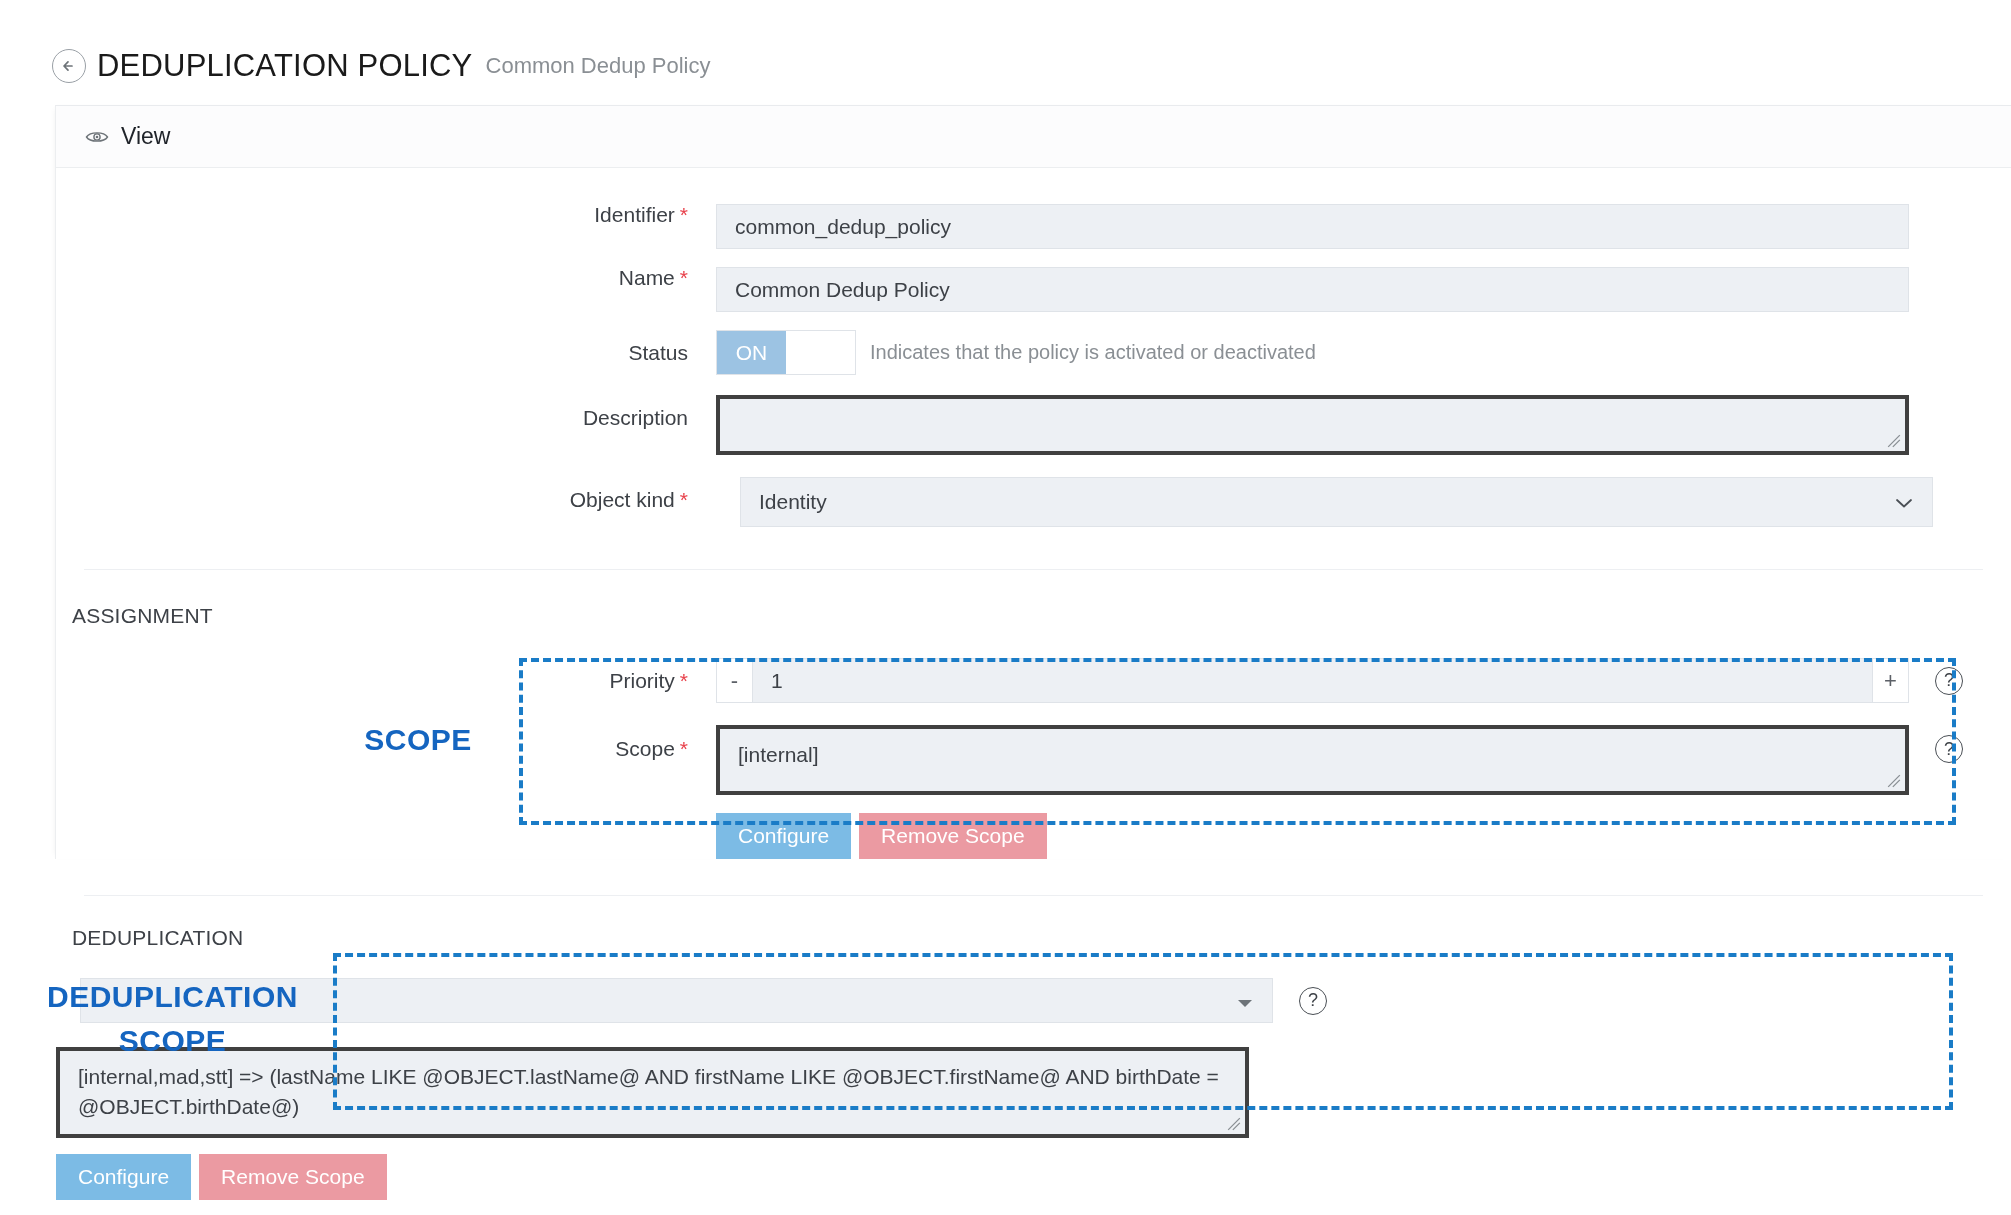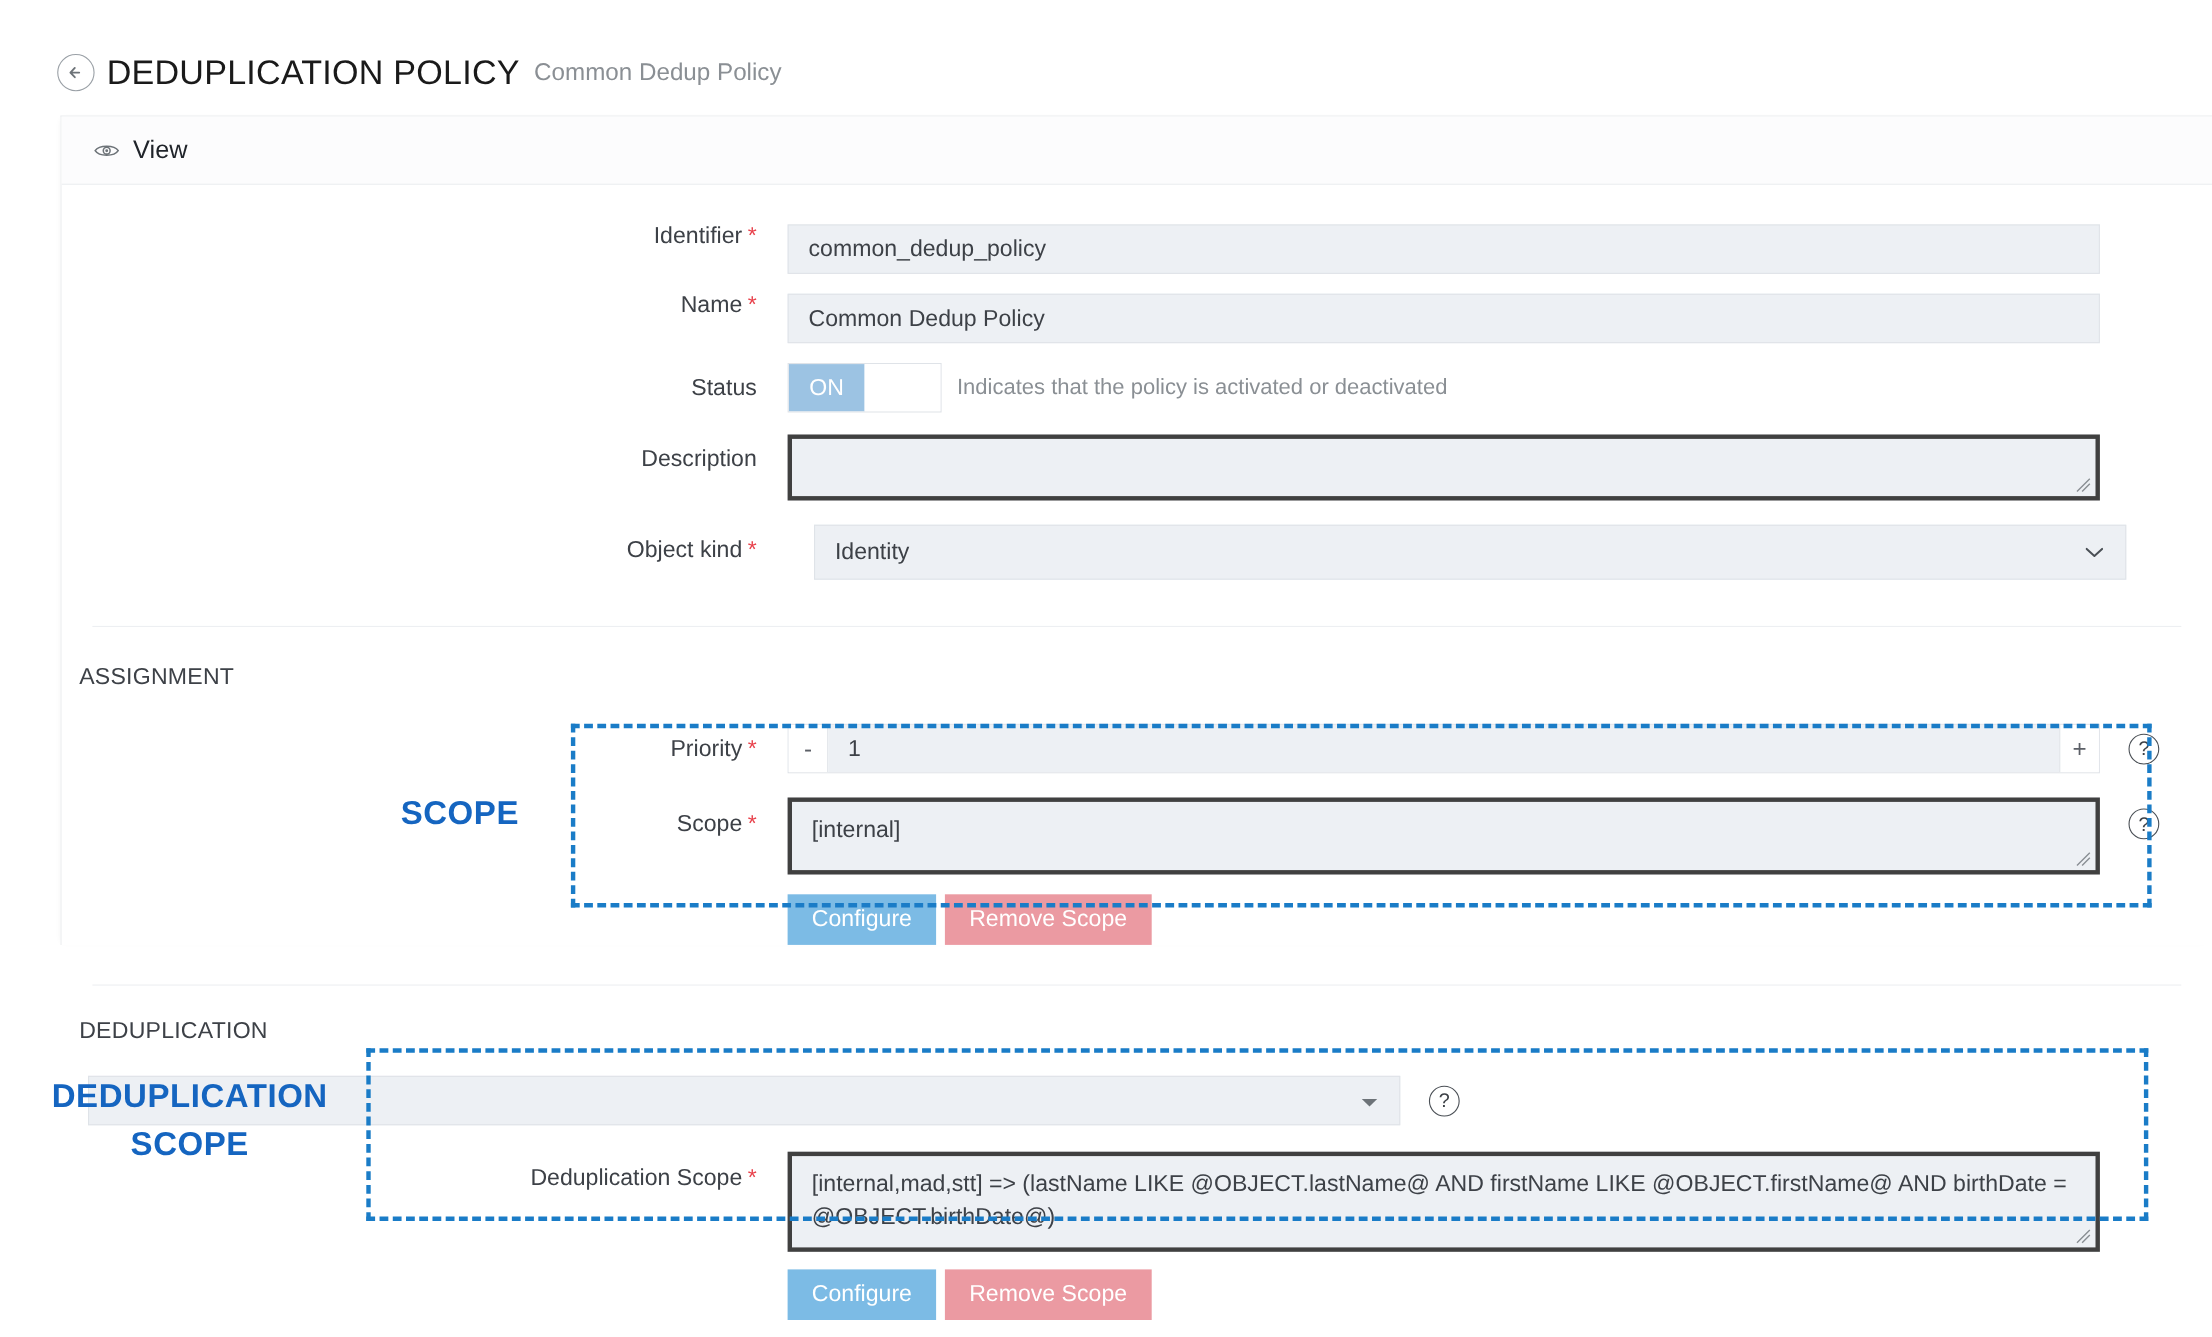--- a/index.html
+++ b/index.html
@@ -308,23 +308,20 @@
                   <path d="M2 2 L9 9 L16 2 Z" fill="#6d7378"></path>
                 </svg>
             </span>
           </div>
           <div style="width:26px;"></div>
           <div class="help">?</div>
         </div>
       </div>
 
       <div class="form-row" style="margin-top:24px;">
-        <div class="lbl" style="padding-top:13px;">
-          <span>Deduplication Scope</span><span class="req">*</span>
-        </div>
         <div class="fld">
           <div class="ta" style="min-height:78px;">
             <span>[internal,mad,stt] =&gt; (lastName LIKE @OBJECT.lastName@ AND firstName LIKE @OBJECT.firstName@ AND birthDate = @OBJECT.birthDate@)</span>
             <svg class="resize" viewBox="0 0 12 12">
               <path d="M11 1 L1 11 M11 5 L5 11" stroke="#8a8f94" stroke-width="1.1" fill="none"></path>
             </svg>
           </div>
           <div style="margin-top:16px; display:flex; gap:8px;">
             <button class="btn-pill btn-blue">Configure</button>
             <button class="btn-pill btn-red">Remove Scope</button>

